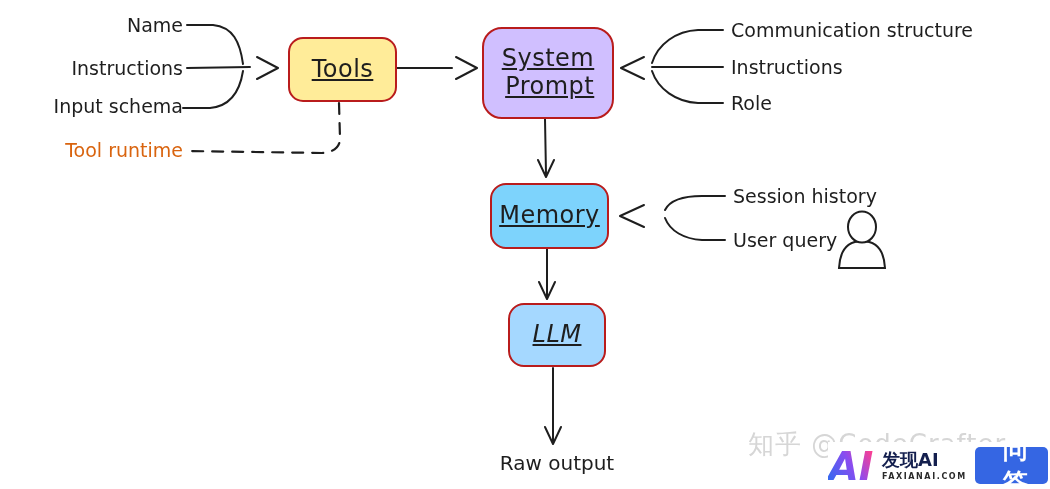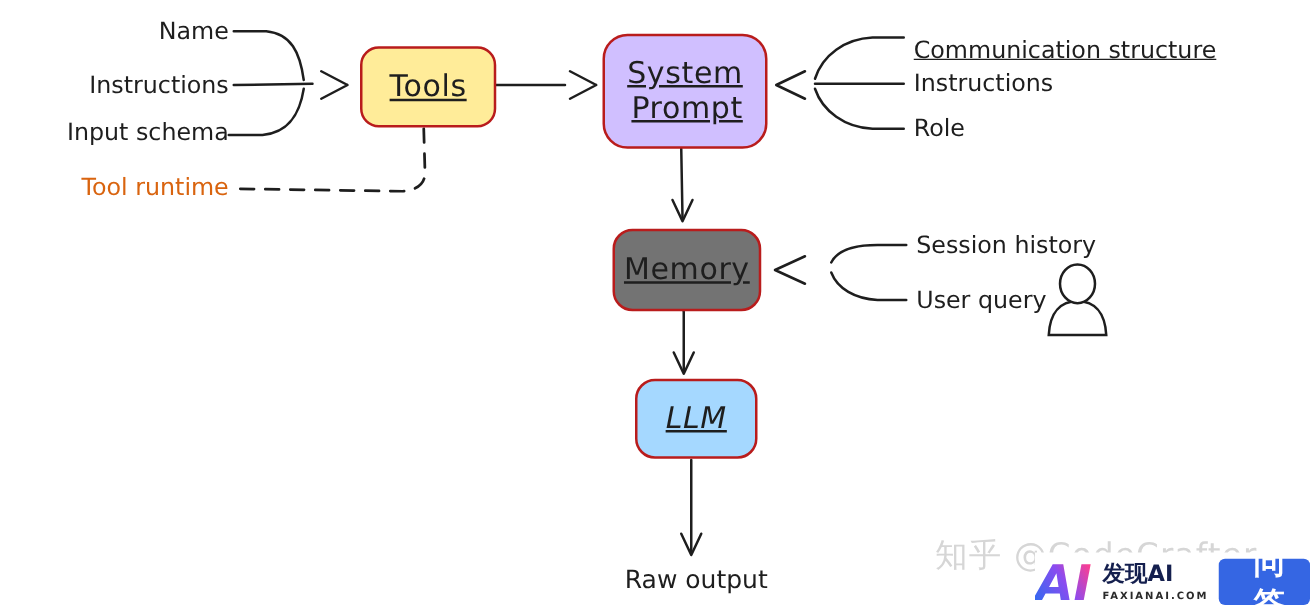--- a/index.html
+++ b/index.html
@@ -12,30 +12,30 @@
   .wire.dashed{stroke-dasharray:11 9;stroke-width:2.2;}
   .person{stroke:#1e1e1e;stroke-width:2;fill:#ffffff;}
 
   .node{
     position:absolute;display:flex;align-items:center;justify-content:center;
     border:2px solid #b91c1c;text-align:right;line-height:1.15;
     font-size:24px;letter-spacing:.5px;text-decoration:underline;
   }
   .node-tools{left:288px;top:37px;width:105px;height:61px;background:#ffec99;border-radius:15px;}
   .node-sp{left:482px;top:27px;width:128px;height:88px;background:#d0bfff;border-radius:20px;font-size:24px;white-space:pre-line;}
-  .node-memory{left:490px;top:183px;width:115px;height:62px;background:#737373;border-radius:16px;}
+  .node-memory{left:490px;top:183px;width:115px;height:62px;background:#7dd3fc;border-radius:16px;}
   .node-llm{left:508px;top:303px;width:94px;height:60px;background:#a5d8ff;border-radius:16px;font-style:italic;}
 
   .lbl{position:absolute;font-size:19px;white-space:nowrap;}
   .lbl.r{text-align:right;}
   .lbl-name{left:61px;top:14px;width:122px;}
   .lbl-description{left:43px;top:57px;width:140px;}
   .lbl-schema{left:15px;top:95px;width:168px;}
   .lbl-runtime{left:38px;top:139px;width:145px;color:#d9640f;}
-  .lbl-comm{left:731px;top:29px;text-decoration:underline;}
+  .lbl-comm{left:731px;top:19px;}
   .lbl-instr{left:731px;top:56px;}
   .lbl-role{left:731px;top:92px;}
   .lbl-session{left:733px;top:185px;}
   .lbl-query{left:733px;top:229px;}
   .lbl-raw{left:487px;top:451px;width:140px;text-align:center;font-size:20px;}
 
   .watermark{position:absolute;left:748px;top:427px;font-size:26px;color:#d6d6d6;letter-spacing:1px;white-space:nowrap;}
   .logo{position:absolute;left:828px;top:442px;width:220px;height:47px;background:#fff;display:flex;align-items:center;}
   .logo-mark{width:50px;height:45px;flex:0 0 auto;}
   .logo-text{margin-left:4px;display:flex;flex-direction:column;align-items:flex-start;}

